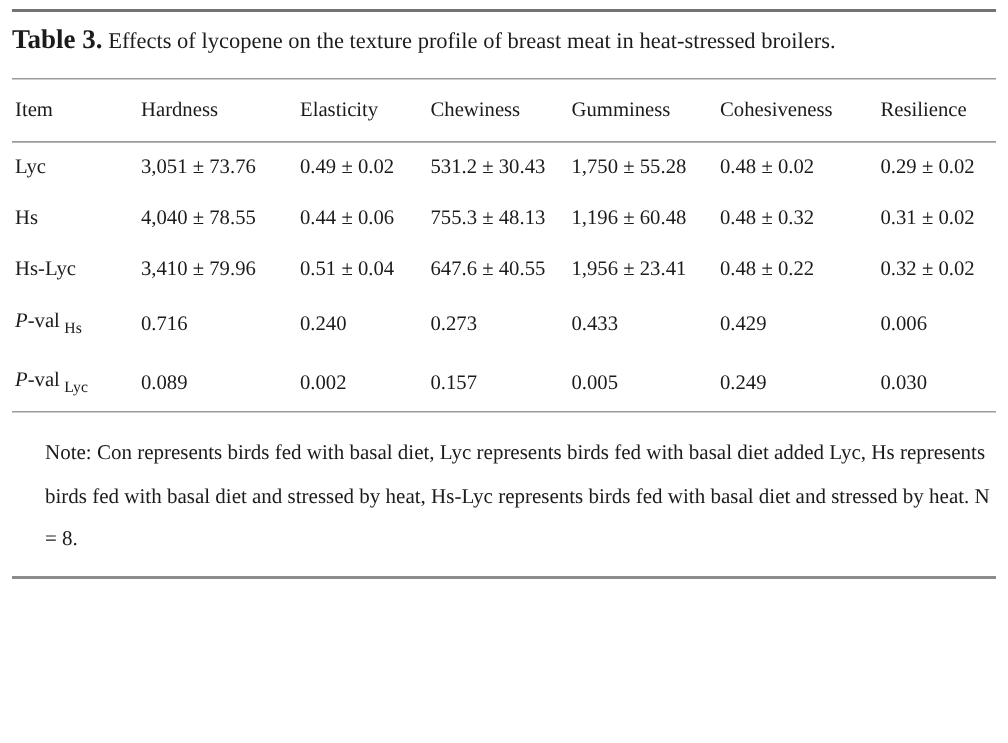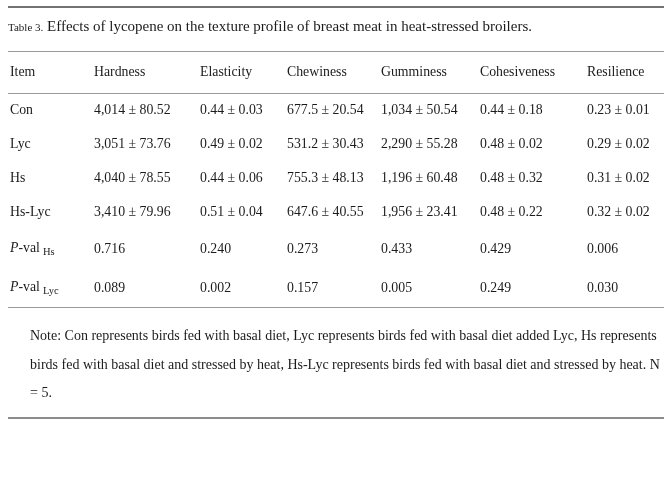--- a/index.html
+++ b/index.html
@@ -9,21 +9,21 @@
     color: #1b1b1b;
     font-family: "Liberation Serif", serif;
     overflow: hidden;
   }
   .sheet { padding: 0 8px; }
   .rule-thick-top { height: 2px; background: #737373; margin-top: 6px; }
   .rule-thin { height: 1px; background: #9b9b9b; }
   .rule-under-title { margin-top: 13px; }
   .rule-thick-bottom { height: 2px; background: #8c8c8c; margin-top: 9px; }
   .table-title { margin-top: 8px; font-size: 15px; line-height: 21px; white-space: nowrap; }
-  .table-title .tlabel { font-size: 11px; }
+  .table-title .tlabel { font-size: 18px; font-weight: bold; }
   table { border-collapse: collapse; table-layout: fixed; width: 656px; }
   thead tr { height: 41px; border-bottom: 1px solid #9b9b9b; }
   th {
     font-weight: normal; text-align: left; font-size: 13.8px;
     vertical-align: middle; white-space: nowrap;
   }
   tbody tr { height: 34px; }
   tbody tr.pval { height: 39px; }
   td {
     font-size: 13.8px; text-align: left; vertical-align: middle;
@@ -65,34 +65,25 @@
           <th>Hardness</th>
           <th>Elasticity</th>
           <th>Chewiness</th>
           <th>Gumminess</th>
           <th>Cohesiveness</th>
           <th>Resilience</th>
         </tr>
     </thead>
     <tbody>
         <tr>
-          <td>Con</td>
-          <td>4,014 ± 80.52</td>
-          <td>0.44 ± 0.03</td>
-          <td>677.5 ± 20.54</td>
-          <td>1,034 ± 50.54</td>
-          <td>0.44 ± 0.18</td>
-          <td>0.23 ± 0.01</td>
-        </tr>
-        <tr>
           <td>Lyc</td>
           <td>3,051 ± 73.76</td>
           <td>0.49 ± 0.02</td>
           <td>531.2 ± 30.43</td>
-          <td>2,290 ± 55.28</td>
+          <td>1,750 ± 55.28</td>
           <td>0.48 ± 0.02</td>
           <td>0.29 ± 0.02</td>
         </tr>
         <tr>
           <td>Hs</td>
           <td>4,040 ± 78.55</td>
           <td>0.44 ± 0.06</td>
           <td>755.3 ± 48.13</td>
           <td>1,196 ± 60.48</td>
           <td>0.48 ± 0.32</td>
@@ -123,16 +114,16 @@
           <td>0.157</td>
           <td>0.005</td>
           <td>0.249</td>
           <td>0.030</td>
         </tr>
       </tbody>
   </table>
 
   <div class="rule-thin"></div>
 
-  <div class="note">Note: Con represents birds fed with basal diet, Lyc represents birds fed with basal diet added Lyc, Hs represents birds fed with basal diet and stressed by heat, Hs-Lyc represents birds fed with basal diet and stressed by heat. N = 5.</div>
+  <div class="note">Note: Con represents birds fed with basal diet, Lyc represents birds fed with basal diet added Lyc, Hs represents birds fed with basal diet and stressed by heat, Hs-Lyc represents birds fed with basal diet and stressed by heat. N = 8.</div>
 
   <div class="rule-thick-bottom"></div>
 </div>
 
 </body></html>

